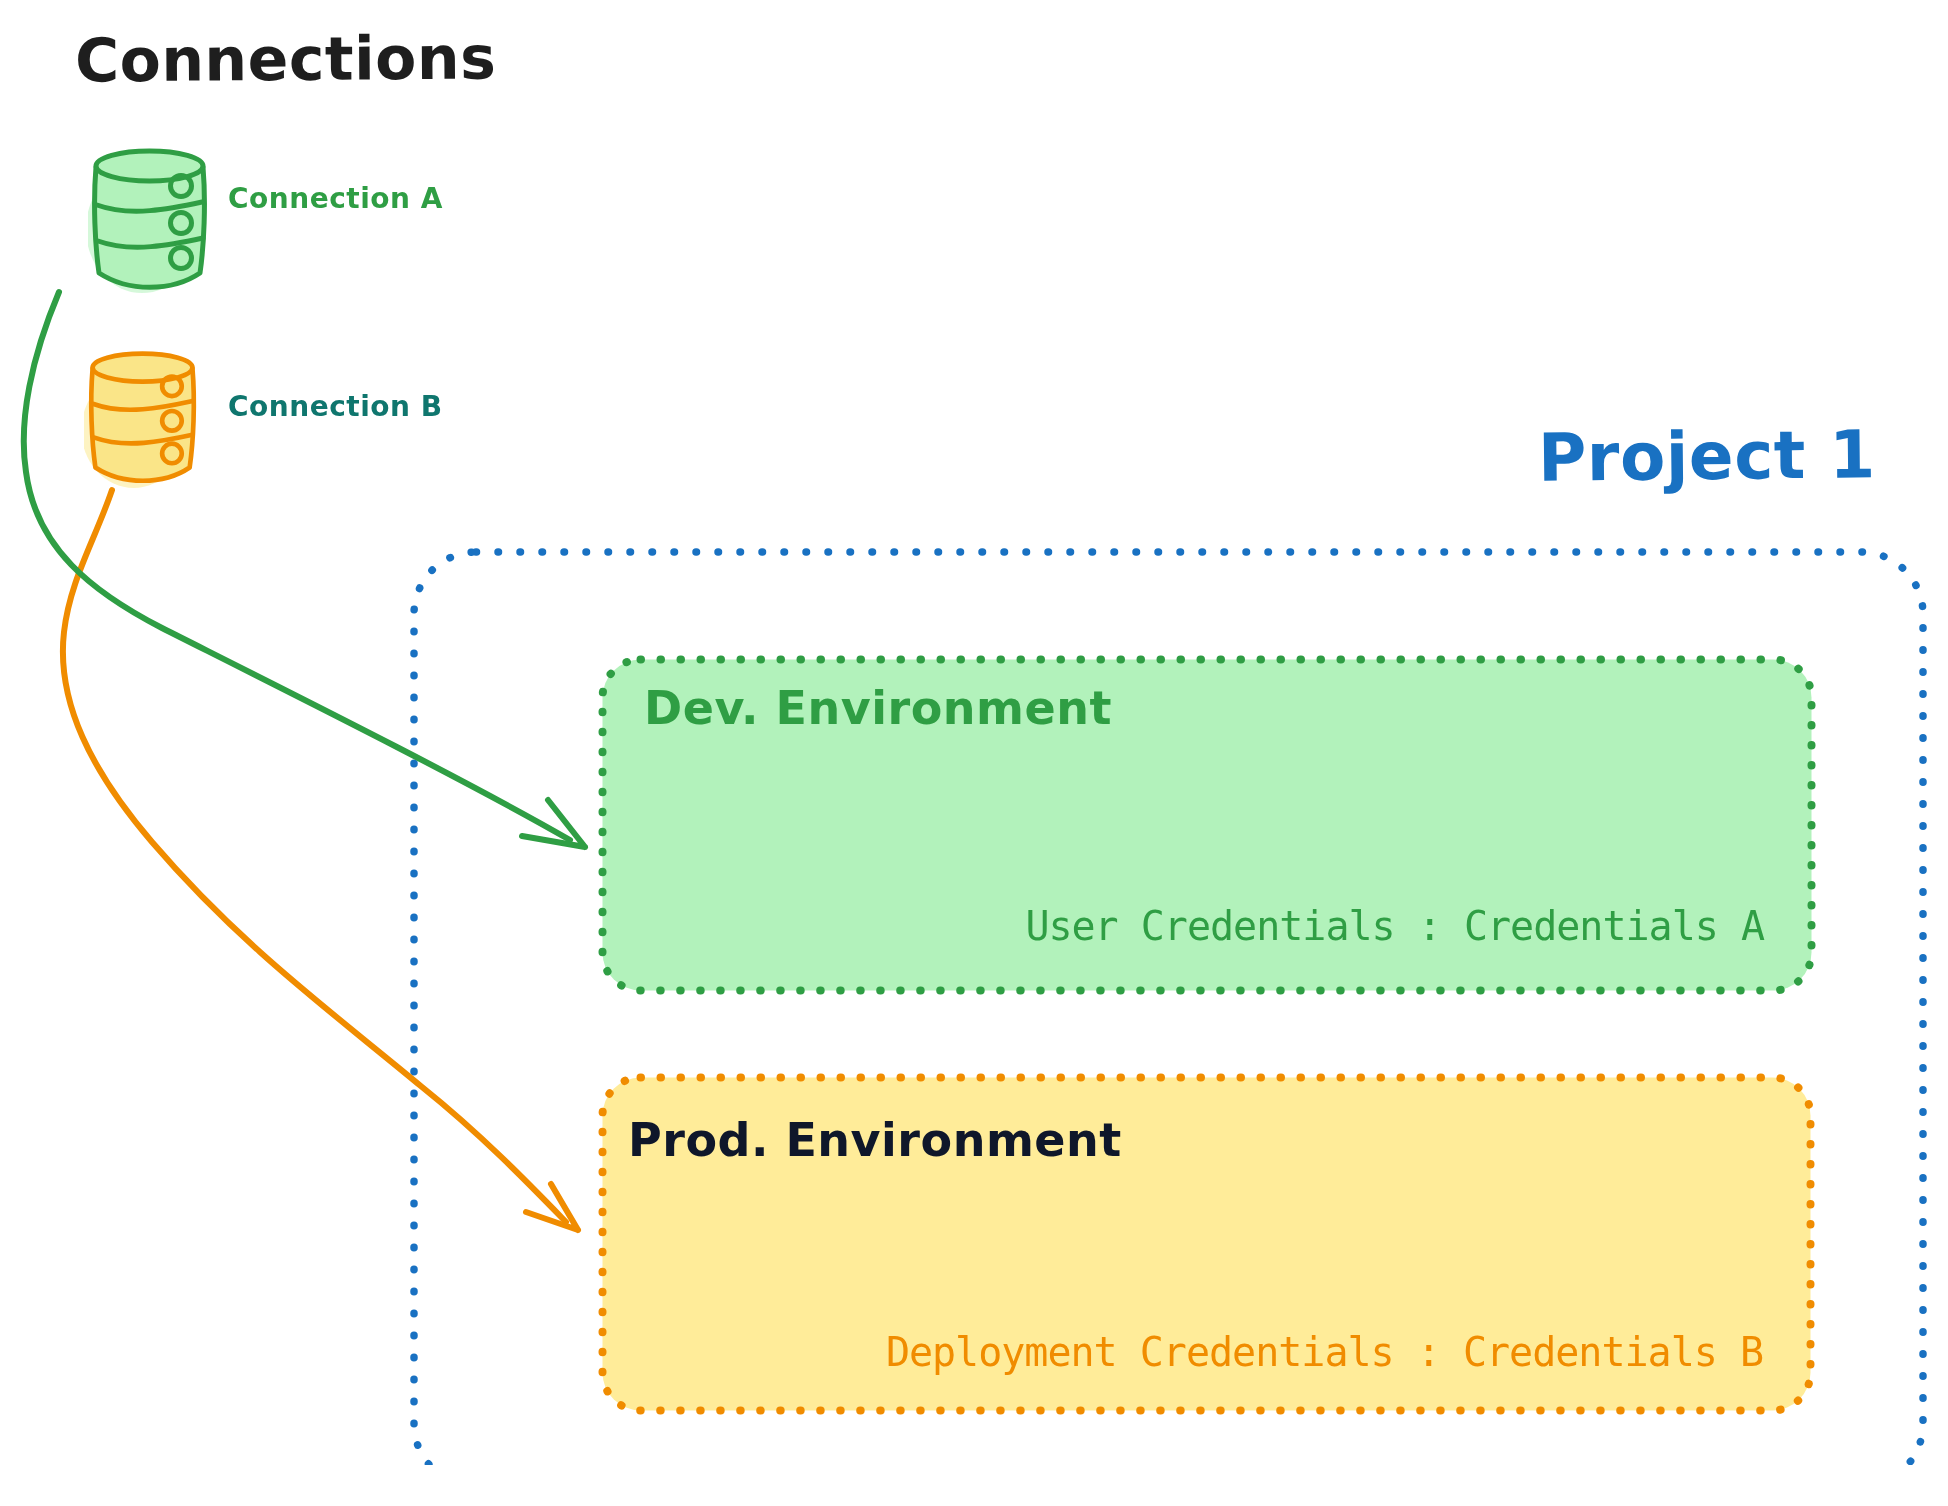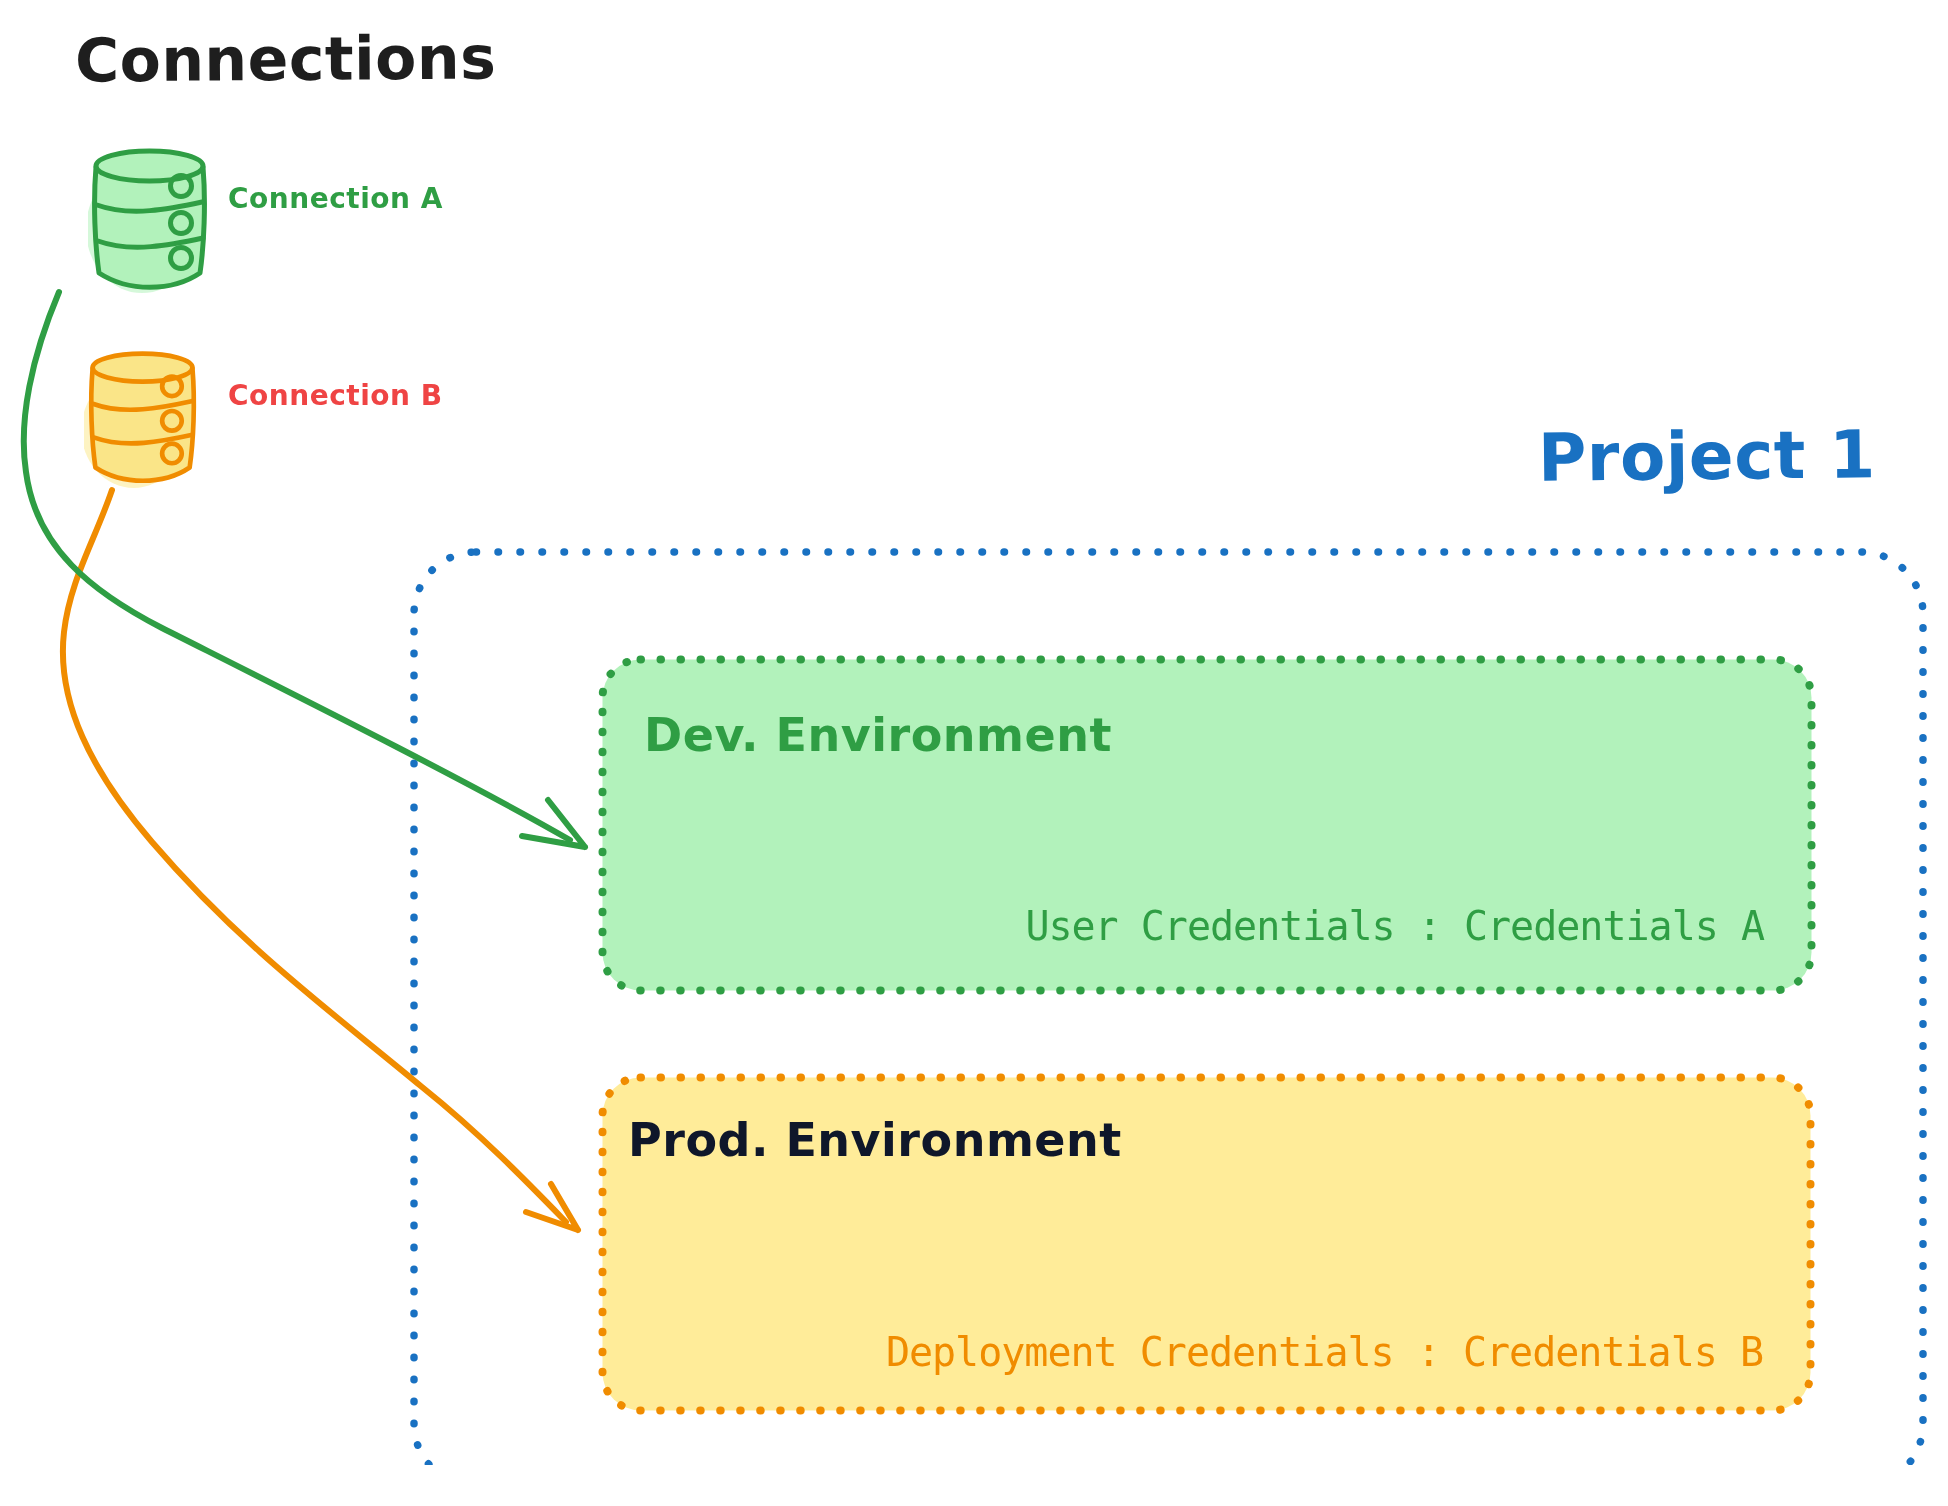--- a/index.html
+++ b/index.html
@@ -12,32 +12,32 @@
     padding-left:11px;
   }
   .hand{font-family:"DejaVu Sans", sans-serif;font-weight:700;letter-spacing:.5px;}
   .abs{position:absolute;}
 
   .diagram-title{left:75px;top:24px;font-size:60px;color:#1e1e1e;transform:rotate(-.4deg);}
 
   .db-icon{position:absolute;}
   .conn-label{font-size:28px;}
   .conn-label.green{color:#2f9e44;left:228px;top:182px;}
-  .conn-label.orange{color:#ef4444;left:228px;top:379px;}
+  .conn-label.orange{color:#0f766e;left:228px;top:390px;}
 
   .project-label{left:1538px;top:418px;font-size:66px;color:#1971c2;transform:rotate(-.6deg);}
 
   .box{position:absolute;}
   .box > svg.box-border{position:absolute;left:0;top:0;}
   .project-box{left:410px;top:548px;width:1517px;height:942px;}
   .dev-box{left:598px;top:655px;width:1218px;height:340px;}
   .prod-box{left:598px;top:1073px;width:1217px;height:342px;}
 
   .env-title{position:absolute;font-size:46px;}
-  .dev-box .env-title{left:46px;top:53px;color:#2f9e44;}
+  .dev-box .env-title{left:46px;top:26px;color:#2f9e44;}
   .prod-box .env-title{left:30px;top:40px;color:#0f172a;}
 
   .env-cred{
     position:absolute;right:52px;
     font-family:"DejaVu Sans Mono", monospace;
     font-size:40px;font-weight:400;letter-spacing:-1px;
   }
   .dev-box .env-cred{bottom:46px;color:#2f9e44;}
   .prod-box .env-cred{bottom:40px;color:#f08c00;text-align:center;}
 

